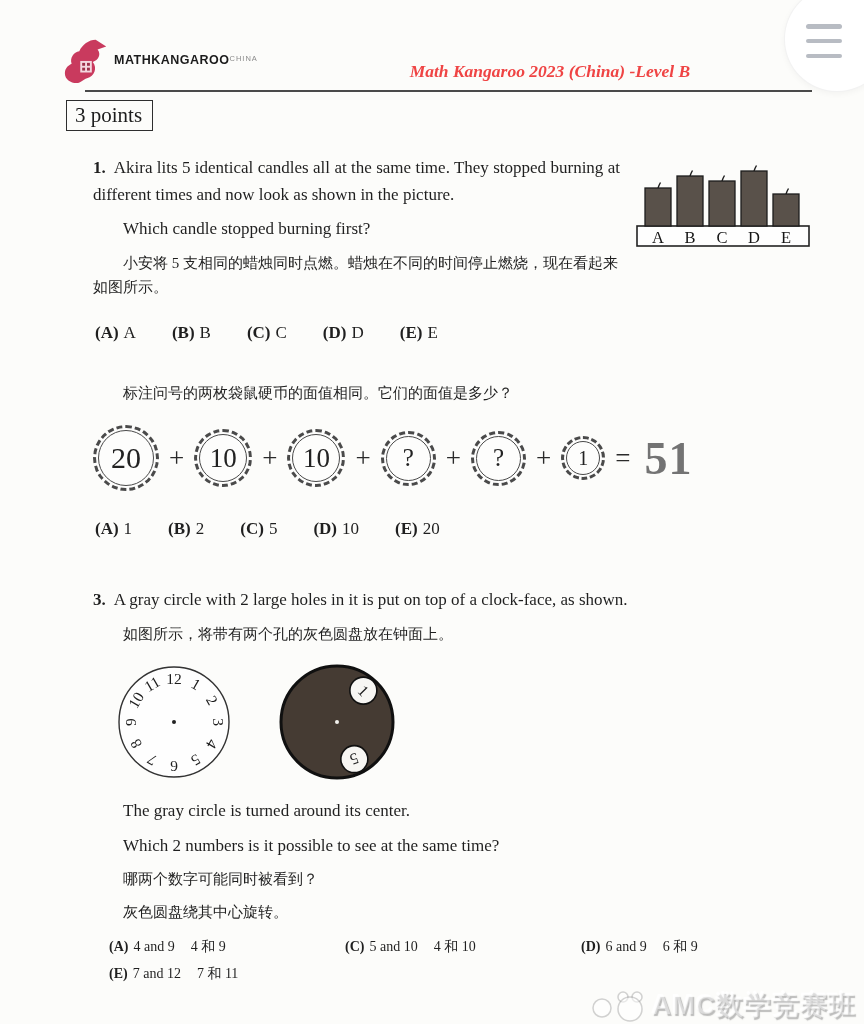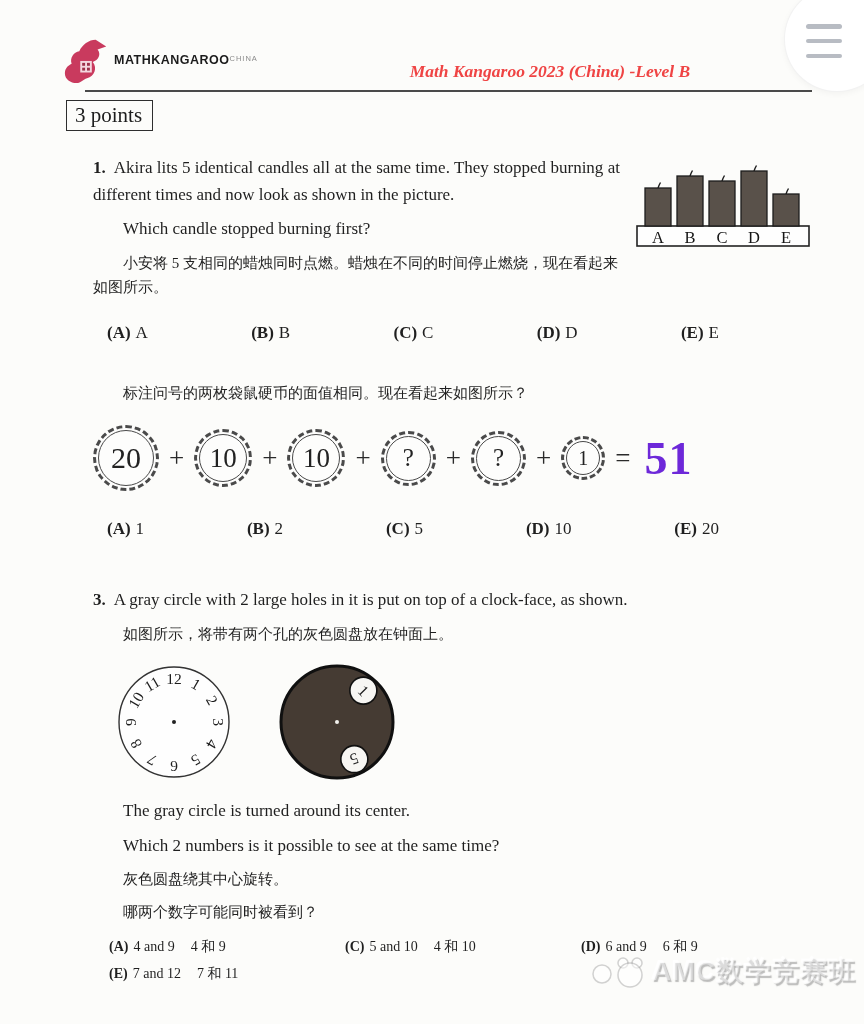--- a/index.html
+++ b/index.html
@@ -28,36 +28,36 @@
   #q1{margin-top:16px;}
   #q2{margin-top:30px;}
   #q3{margin-top:40px;}
   p.line{margin:8px;font-size:17px;line-height:1.56;}
   p.just{text-align:justify;}
   p.ind{text-indent:30px;}
   p.zh{font-size:15px;line-height:1.62;}
   .qno{font-weight:bold;margin-right:8px;}
   .candles{float:right;width:178px;margin:6px 0 6px 14px;}
   
-  .answers{display:flex;justify-content:space-between;width:612px;margin:24px 0 0 22px;font-size:17px;gap:36px;}
+  .answers{display:flex;width:612px;margin:24px 0 0 10px;font-size:17px;gap:36px;}
   .opt .key{font-weight:bold;margin-right:5px;}
   .answers-grid{display:grid;grid-template-columns:236px 236px auto;row-gap:9px;margin:14px 0 0 24px;font-size:14px;}
   .answers-grid .zh-part{margin-left:16px;}
   
   .coin-eq{display:flex;align-items:center;gap:9px;margin:20px 0 0 8px;}
   .coin{border-radius:50%;border-style:dashed;border-color:#4a4a4a;box-sizing:border-box;
         display:flex;align-items:center;justify-content:center;background:#fdfdfc;}
   .coin-inner{border-radius:50%;border:1.6px solid #4a4a4a;width:calc(100% - 6px);height:calc(100% - 6px);
         display:flex;align-items:center;justify-content:center;color:#222;}
   .op{font-size:27px;color:#2a2a2a;padding:0 1px;}
-  .result{font-size:46px;font-weight:600;letter-spacing:1px;color:#6d28d9;margin-left:4px;}
+  .result{font-size:46px;font-weight:600;letter-spacing:1px;color:#737373;margin-left:4px;}
   
   .fig-row{display:flex;align-items:flex-start;gap:42px;margin:12px 0 8px 28px;}
   
-  .watermark{position:absolute;right:8px;bottom:34px;display:flex;align-items:center;gap:6px;}
+  .watermark{position:absolute;right:8px;bottom:0;display:flex;align-items:center;gap:6px;}
   .wm-text{font-family:"Liberation Sans","DejaVu Sans",sans-serif;font-size:27px;font-weight:bold;letter-spacing:1px;
         color:rgba(255,255,255,0.45);
         text-shadow:1.5px 1.5px 1px rgba(125,125,125,0.5),-1px -1px 1px rgba(255,255,255,0.95);}
 </style>
 </head>
 <body>
 
 <div class="page">
 
   <div class="fab-circle"></div>
@@ -116,21 +116,21 @@
     <div class="answers">
         <span class="opt"><b class="key">(A)</b><span class="val">A</span></span>
         <span class="opt"><b class="key">(B)</b><span class="val">B</span></span>
         <span class="opt"><b class="key">(C)</b><span class="val">C</span></span>
         <span class="opt"><b class="key">(D)</b><span class="val">D</span></span>
         <span class="opt"><b class="key">(E)</b><span class="val">E</span></span>
       </div>
   </section>
 
   <section class="q" id="q2">
-    <p class="line ind zh">标注问号的两枚袋鼠硬币的面值相同。现在看起来如图所示？</p>
+    <p class="line ind zh">标注问号的两枚袋鼠硬币的面值相同。它们的面值是多少？</p>
     <div class="coin-eq">
         <span class="coin" style="width: 66px; height: 66px; border-width: 3.5px;">
           <span class="coin-inner" style="font-size: 30px;">20</span>
         </span>
         <span class="op">+</span>
         <span class="coin" style="width: 58px; height: 58px; border-width: 3.5px;">
           <span class="coin-inner" style="font-size: 27px;">10</span>
         </span>
         <span class="op">+</span>
         <span class="coin" style="width: 58px; height: 58px; border-width: 3.5px;">
@@ -184,22 +184,22 @@
             <circle cx="60" cy="64" r="56" fill="#453b33" stroke="#101010" stroke-width="3"></circle>
             <circle cx="86.35429199714811" cy="32.592177832121905" r="13.5" fill="#f7f6f3" stroke="#101010" stroke-width="1.6"></circle>
             <text x="86.35429199714811" y="32.592177832121905" text-anchor="middle" dominant-baseline="central" font-size="16" font-family="&quot;Liberation Serif&quot;,serif" fill="#1d1d1d" transform="rotate(45 86.35429199714811 32.592177832121905)">1</text>
             <circle cx="77.32734873136869" cy="101.15861926850265" r="13.5" fill="#f7f6f3" stroke="#101010" stroke-width="1.6"></circle>
             <text x="77.32734873136869" y="101.15861926850265" text-anchor="middle" dominant-baseline="central" font-size="16" font-family="&quot;Liberation Serif&quot;,serif" fill="#1d1d1d" transform="rotate(160 77.32734873136869 101.15861926850265)">5</text>
             <circle cx="60" cy="64" r="2" fill="#f2f1ee"></circle>
           </svg></span>
     </div>
     <p class="line ind">The gray circle is turned around its center.</p>
     <p class="line ind">Which 2 numbers is it possible to see at the same time?</p>
+    <p class="line ind zh">哪两个数字可能同时被看到？</p>
     <p class="line ind zh">灰色圆盘绕其中心旋转。</p>
-    <p class="line ind zh">哪两个数字可能同时被看到？</p>
     <div class="answers-grid">
         <span class="opt"><b class="key">(A)</b><span class="val">4 and 9</span><span class="zh-part">4 和 9</span></span>
         <span class="opt"><b class="key">(C)</b><span class="val">5 and 10</span><span class="zh-part">4 和 10</span></span>
         <span class="opt"><b class="key">(D)</b><span class="val">6 and 9</span><span class="zh-part">6 和 9</span></span>
         <span class="opt"><b class="key">(E)</b><span class="val">7 and 12</span><span class="zh-part">7 和 11</span></span>
       </div>
   </section>
 
   <div class="watermark">
     <svg width="56" height="38" viewBox="0 0 56 38">

